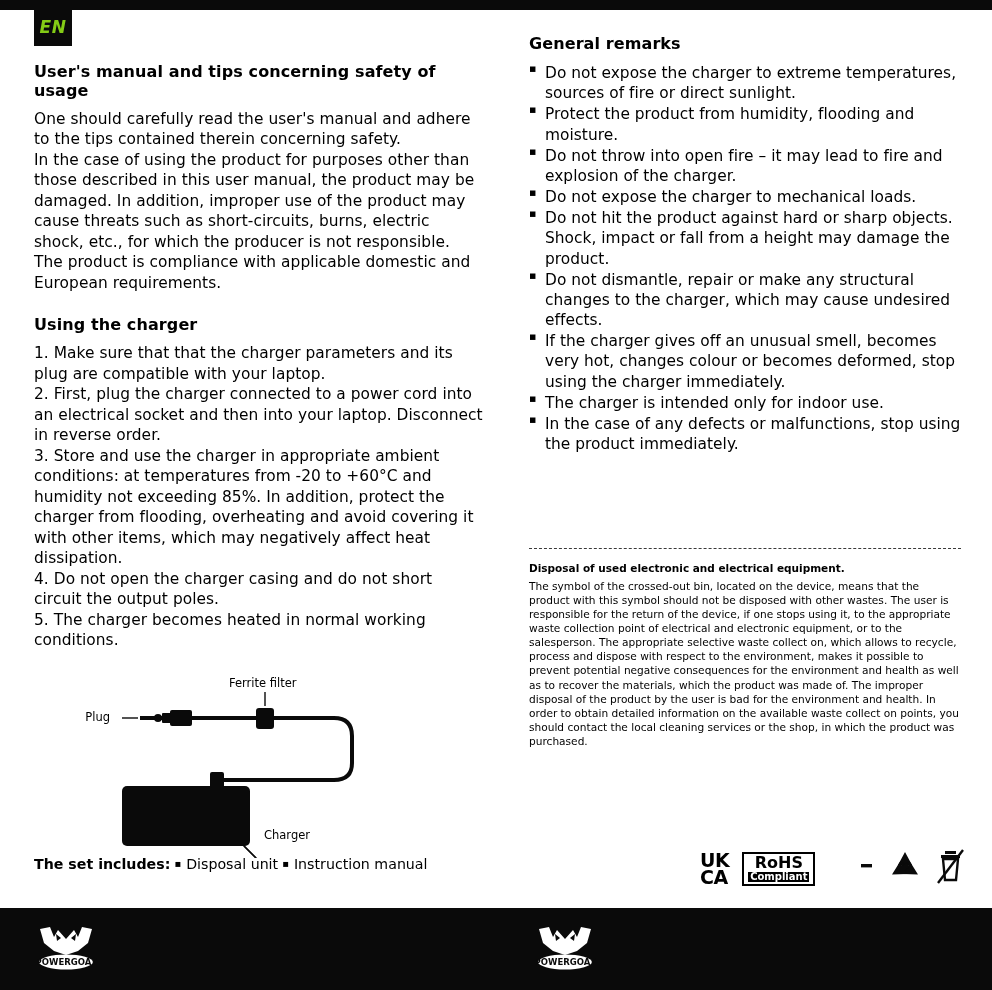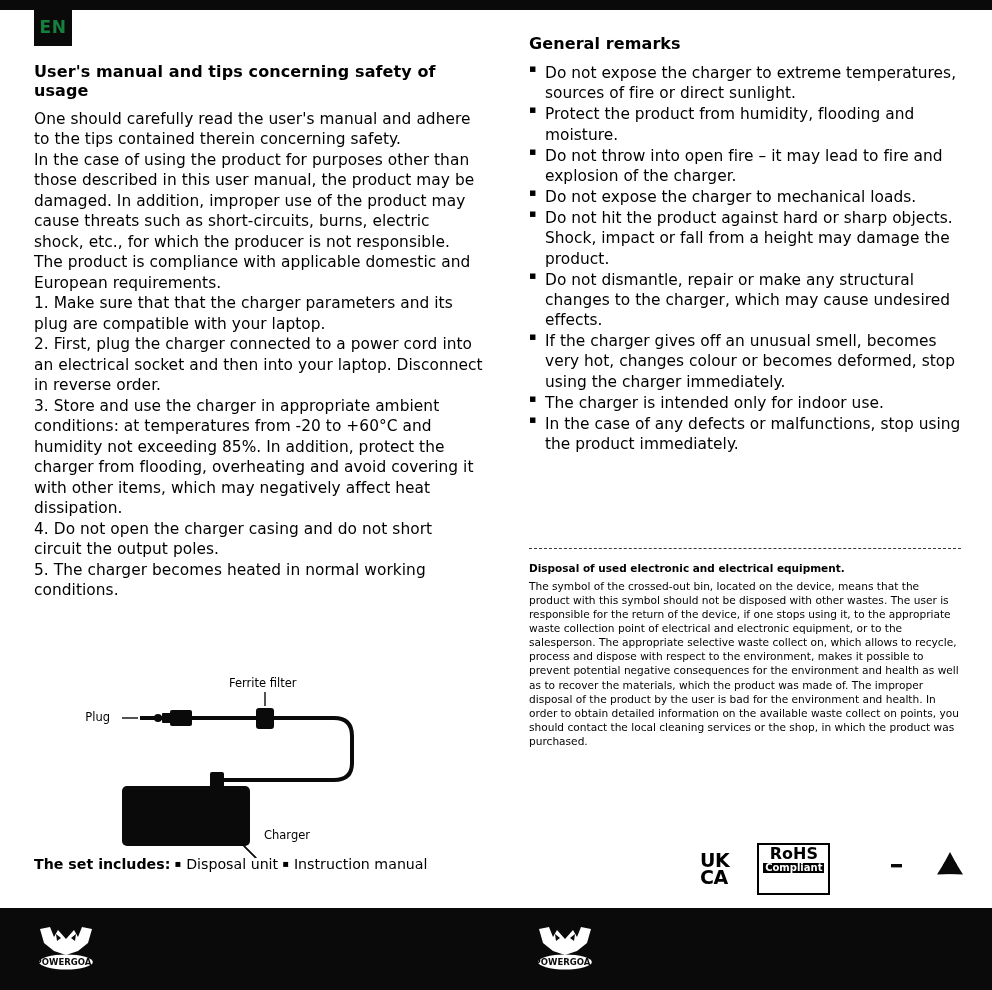--- a/index.html
+++ b/index.html
@@ -31,27 +31,28 @@
     position: absolute;
     left: 0; top: 908px;
     width: 992px; height: 82px;
     background: #0a0a0a;
   }
   .lang-badge {
     position: absolute;
     left: 34px; top: 8px;
     width: 38px; height: 38px;
     background: #0a0a0a;
-    color: #15803d;
+    color: #84cc16;
     font-size: 17px;
     font-weight: 700;
     display: flex;
     align-items: center;
     justify-content: center;
     letter-spacing: 0.5px;
+    font-style: italic;
   }
   
   .col-left {
     position: absolute;
     left: 34px; top: 62px;
     width: 450px;
   }
   .col-right {
     position: absolute;
     left: 529px; top: 34px;
@@ -136,31 +137,31 @@
     position: relative;
     top: -2px;
   }
   
   .marks {
     position: absolute;
     left: 700px; top: 845px;
     width: 262px; height: 48px;
     display: flex;
     align-items: center;
-    gap: 28px;
+    gap: 13px;
   }
   .ukca {
     font-size: 19px;
     font-weight: 700;
     line-height: 0.92;
     letter-spacing: -0.5px;
   }
   .rohs-box {
     border: 2px solid #000;
-    padding: 1px 4px 20px 4px;
+    padding: 1px 4px 2px 4px;
     text-align: center;
     line-height: 1.0;
   }
   .rohs-box .r1 {
     font-size: 16px;
     font-weight: 700;
   }
   .rohs-box .r2 {
     font-size: 10px;
     font-weight: 700;
@@ -191,20 +192,21 @@
 
   <div class="col-left">
 
     <h2 class="sec">User's manual and tips concerning safety of usage</h2>
     <div class="para-block">
       <p class="body" style="white-space:pre-line;">One should carefully read the user's manual and adhere to the tips contained therein concerning safety.
 In the case of using the product for purposes other than those described in this user manual, the product may be damaged. In addition, improper use of the product may cause threats such as short-circuits, burns, electric shock, etc., for which the producer is not responsible.
 The product is compliance with applicable domestic and European requirements.</p>
     </div>
 
+    <h2 class="sec sp">Using the charger</h2>
     <div class="para-block">
       <p class="body" style="white-space:pre-line;">1. Make sure that that the charger parameters and its plug are compatible with your laptop.
 2. First, plug the charger connected to a power cord into an electrical socket and then into your laptop. Disconnect in reverse order.
 3. Store and use the charger in appropriate ambient conditions: at temperatures from -20 to +60°C and humidity not exceeding 85%. In addition, protect the charger from flooding, overheating and avoid covering it with other items, which may negatively affect heat dissipation.
 4. Do not open the charger casing and do not short circuit the output poles.
 5. The charger becomes heated in normal working conditions.</p>
     </div>
 
   </div>
 

